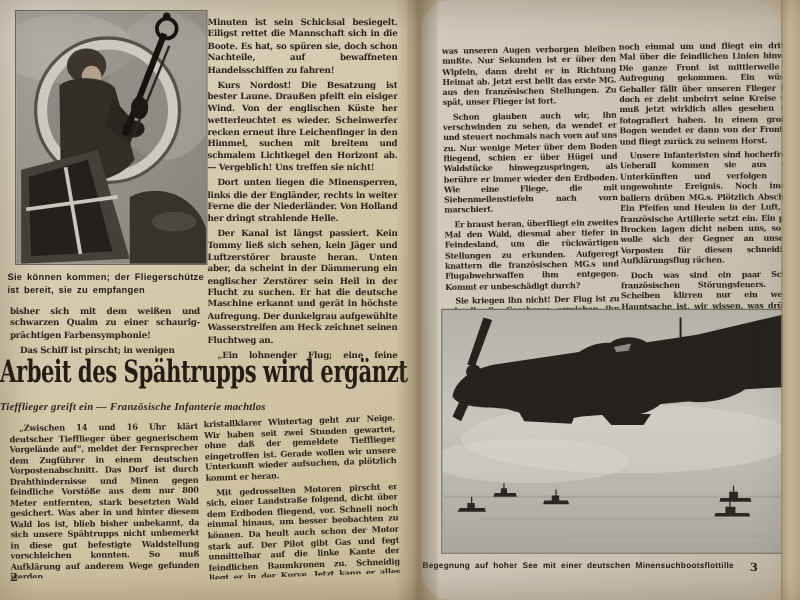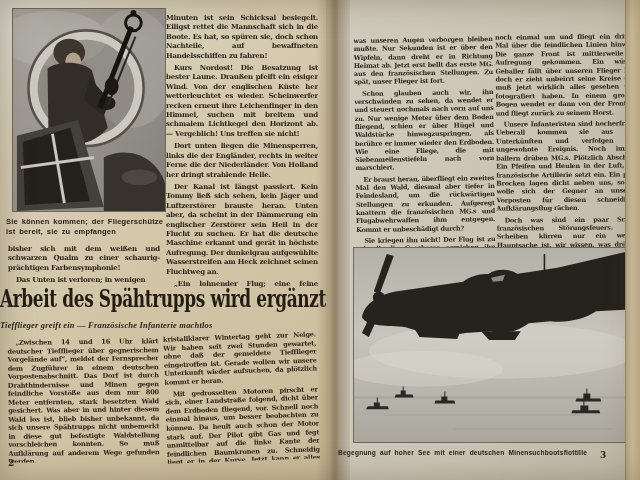--- a/index.html
+++ b/index.html
@@ -3,21 +3,21 @@
 <meta charset="utf-8">
 <style>
   html,body{margin:0;padding:0;background:#8a7a5e;}
   #canvas{position:relative;width:640px;height:480px;overflow:hidden;
     font-family:"DejaVu Serif",serif;background:#c9bb9c;}
   
   .left-page{position:absolute;left:0;top:0;width:326px;height:480px;
     background:linear-gradient(140deg,#dedbd3 0%,#d8cfb6 22%,#d2c5a6 55%,#cabc9a 100%);}
   .right-page{position:absolute;left:338px;top:0;width:287px;height:480px;
     background:linear-gradient(100deg,#d2ccbe 0%,#cbc4b4 55%,#c2baa8 92%,#b3a astray 100%);
-    background:linear-gradient(100deg,#d2ccbe 0%,#cbc4b4 55%,#c2baa8 100%);}
+    background:linear-gradient(100deg,#d2ccbe 0%,#cbc4b4 55%,#c2baa8 100%);border-radius:22px;}
   .book-edge{position:absolute;left:625px;top:0;width:15px;height:480px;
     background:linear-gradient(90deg,#b9a98b,#d6c7a5 40%,#cdbd9a);border-left:1px solid #9c8c6e;}
   .gutter{position:absolute;left:316px;top:0;width:34px;height:480px;
     background:linear-gradient(90deg,rgba(110,90,60,0) 0%,rgba(110,90,60,.30) 40%,rgba(80,62,40,.45) 55%,rgba(110,90,60,.12) 100%);}
   .vignette{position:absolute;inset:0;pointer-events:none;
     box-shadow:inset 0 0 34px rgba(70,52,28,.35);}
   
   .frak{font-family:"DejaVu Serif",serif;font-weight:700;color:#2b241c;
     text-align:justify;letter-spacing:-.2px;}
   .para{margin:0 0 3px 0;}
@@ -102,21 +102,21 @@
     <div class="col frak lp-col-b">
       <p class="para">Minuten ist sein Schicksal besiegelt. Eiligst rettet die Mannschaft sich in die Boote. Es hat, so spüren sie, doch schon Nachteile, auf bewaffneten Handelsschiffen zu fahren!</p>
       <p class="para indent">Kurs Nordost! Die Besatzung ist bester Laune. Draußen pfeift ein eisiger Wind. Von der englischen Küste her wetterleuchtet es wieder. Scheinwerfer recken erneut ihre Leichenfinger in den Himmel, suchen mit breitem und schmalem Lichtkegel den Horizont ab. — Vergeblich! Uns treffen sie nicht!</p>
       <p class="para indent">Dort unten liegen die Minensperren, links die der Engländer, rechts in weiter Ferne die der Niederländer. Von Holland her dringt strahlende Helle.</p>
       <p class="para indent">Der Kanal ist längst passiert. Kein Tommy ließ sich sehen, kein Jäger und Luftzerstörer brauste heran. Unten aber, da scheint in der Dämmerung ein englischer Zerstörer sein Heil in der Flucht zu suchen. Er hat die deutsche Maschine erkannt und gerät in höchste Aufregung. Der dunkelgrau aufgewühlte Wasserstreifen am Heck zeichnet seinen Fluchtweg an.</p>
       <p class="para indent">„Ein lohnender Flug; eine feine Sache, im Kanal englische Piraten zu jagen!“ Mit diesen Worten klettern die vier aus ihrem Flugzeug, von der Bodenmannschaft herzlich beglückwünscht.</p>
     </div>
 
     <div class="col frak lp-col-a">
       <p class="para">bisher sich mit dem weißen und schwarzen Qualm zu einer schaurig-prächtigen Farbensymphonie!</p>
-      <p class="para indent">Das Unten ist verloren; in wenigen</p>
+      <p class="para indent">Das Schiff ist pirscht; in wenigen</p>
     </div>
 
     <div class="headline">Arbeit des Spähtrupps wird ergänzt</div>
     <div class="subhead">Tiefflieger greift ein — Französische Infanterie machtlos</div>
 
     <div class="col frak lp-body-a">
       <p class="para indent">„Zwischen 14 und 16 Uhr klärt deutscher Tiefflieger über gegnerischem Vorgelände auf“, meldet der Fernsprecher dem Zugführer in einem deutschen Vorpostenabschnitt. Das Dorf ist durch Drahthindernisse und Minen gegen feindliche Vorstöße aus dem nur 800 Meter entfernten, stark besetzten Wald gesichert. Was aber in und hinter diesem Wald los ist, blieb bisher unbekannt, da sich unsere Spähtrupps nicht unbemerkt in diese gut befestigte Waldstellung vorschleichen konnten. So muß Aufklärung auf anderem Wege gefunden werden.</p>
 
     </div>
 

